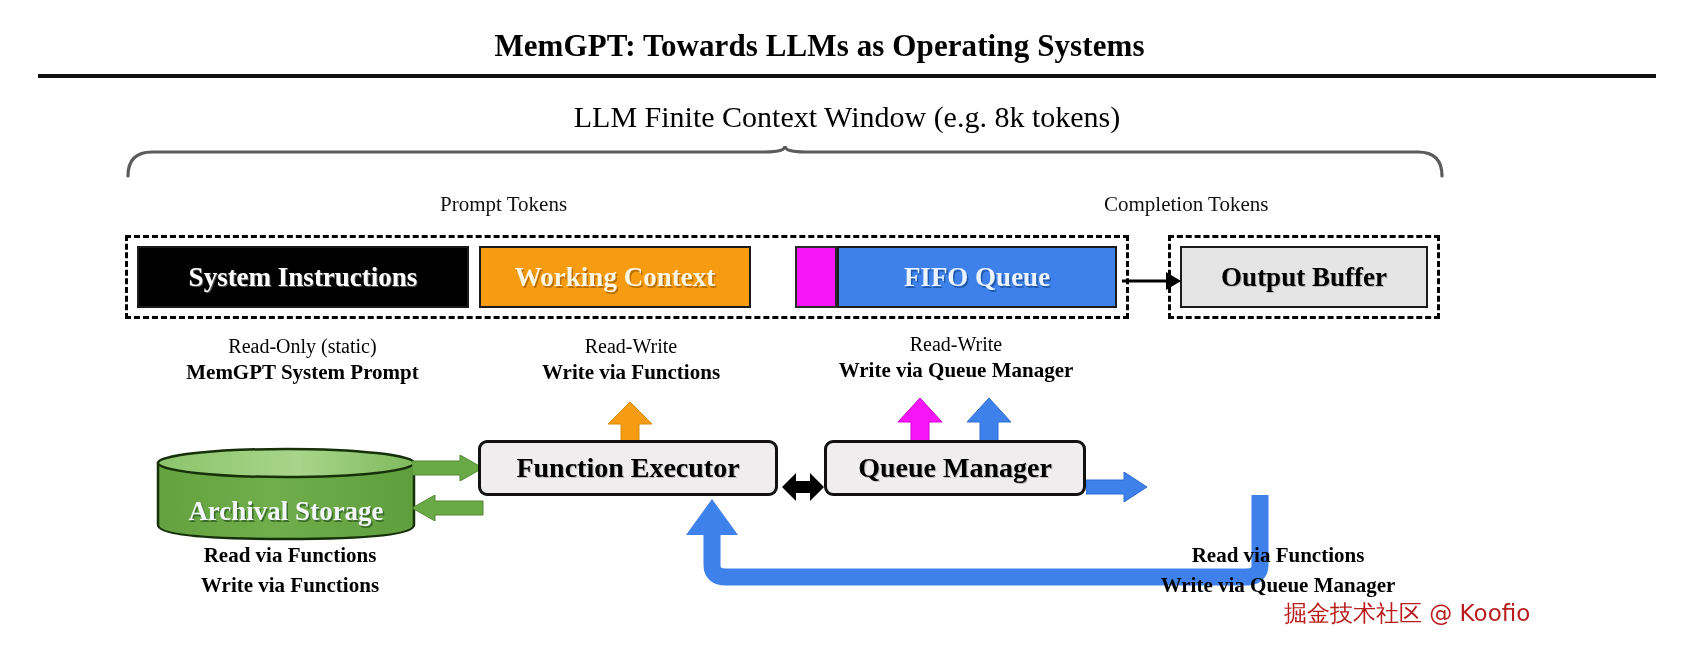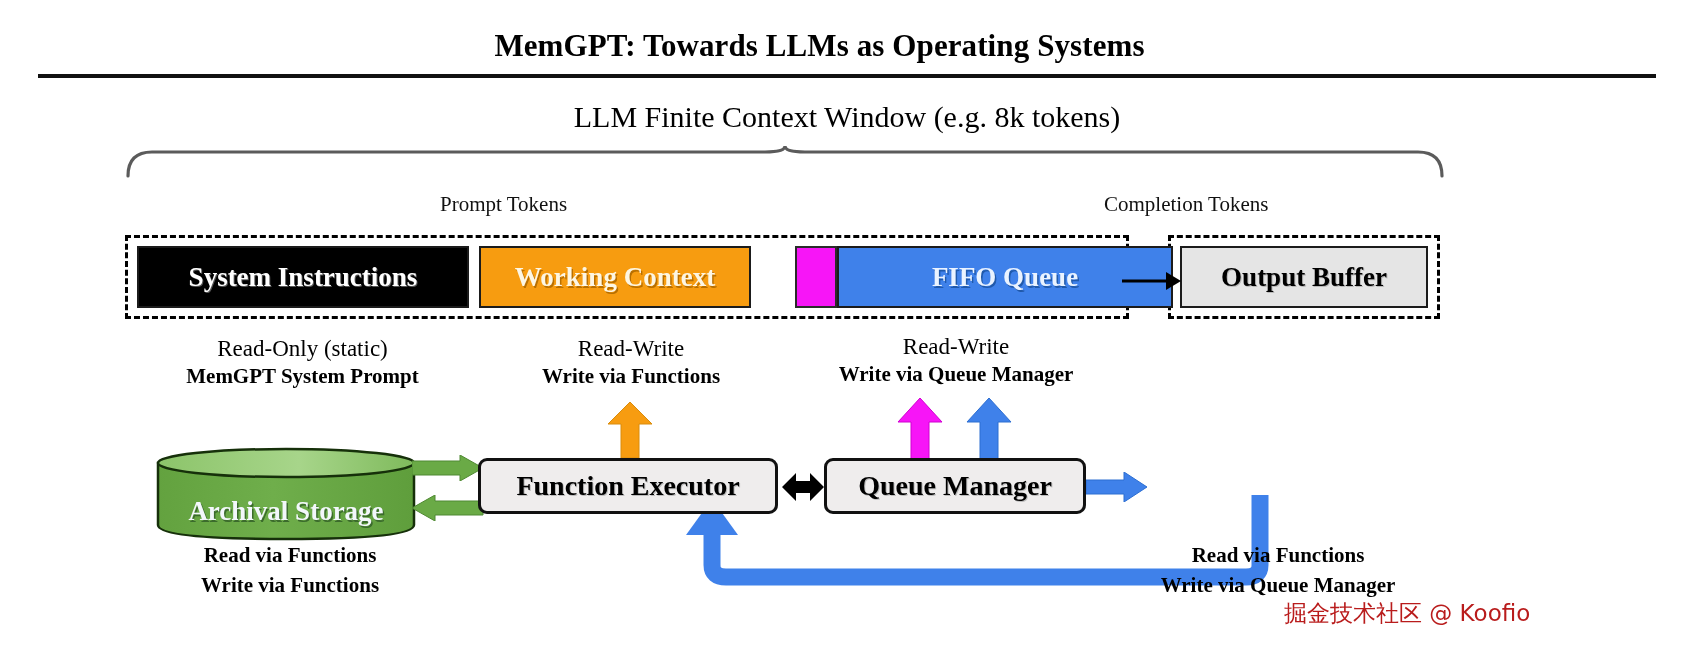--- a/index.html
+++ b/index.html
@@ -92,39 +92,39 @@
     background: #f79c10;
     color: #fdf6e3;
     text-shadow: 1.5px 1.5px 0 #b86f00;
   }
   #block-magenta-slot {
     left: 795px; width: 42px;
     background: #f715f7;
     border-color: #2b2b2b;
   }
   #block-fifo-queue {
-    left: 837px; width: 336px;
+    left: 837px; width: 280px;
     background: #3f81ea;
     color: #eaf3ff;
     text-shadow: 1.5px 1.5px 0 #2059ab;
   }
   #block-output-buffer {
     left: 1180px; width: 248px;
     background: #e5e5e5;
     color: #000000;
     border: 2px solid #1b1b1b;
     text-shadow: 1px 1px 0 #b9b9b9;
   }
 
   
   #arrow-to-output { left: 1122px; top: 270px; }
 
   
   .caption { text-align: center; color: #000000; }
-  .caption .line1 { font-size: 23px; font-weight: normal; line-height: 1.27; }
+  .caption .line1 { font-size: 20px; font-weight: normal; line-height: 1.27; }
   .caption .line2 { font-size: 21px; font-weight: bold; line-height: 1.27; }
   #caption-system { left: 130px; top: 334px; width: 345px; }
   #caption-working { left: 470px; top: 334px; width: 322px; }
   #caption-queue { left: 795px; top: 332px; width: 322px; }
 
   
   #arrow-up-orange { left: 607px; top: 402px; }
   #arrow-up-magenta { left: 897px; top: 398px; }
   #arrow-up-blue-queue { left: 966px; top: 398px; }
 
@@ -152,21 +152,21 @@
     border: 3px solid #111111;
     border-radius: 9px;
     display: flex;
     align-items: center;
     justify-content: center;
     font-size: 28px;
     font-weight: bold;
     color: #000000;
     text-shadow: 1px 1px 0 #bdbdbd;
     height: 56px;
-    top: 458px;
+    top: 440px;
   }
   #box-function-executor { left: 478px; width: 300px; }
   #box-queue-manager { left: 824px; width: 262px; }
 
   
   #caption-archival { left: 140px; top: 540px; width: 300px; text-align: center; }
   #caption-recall { left: 1128px; top: 540px; width: 300px; text-align: center; }
   .caption-bold-line {
     font-size: 21px;
     font-weight: bold;

